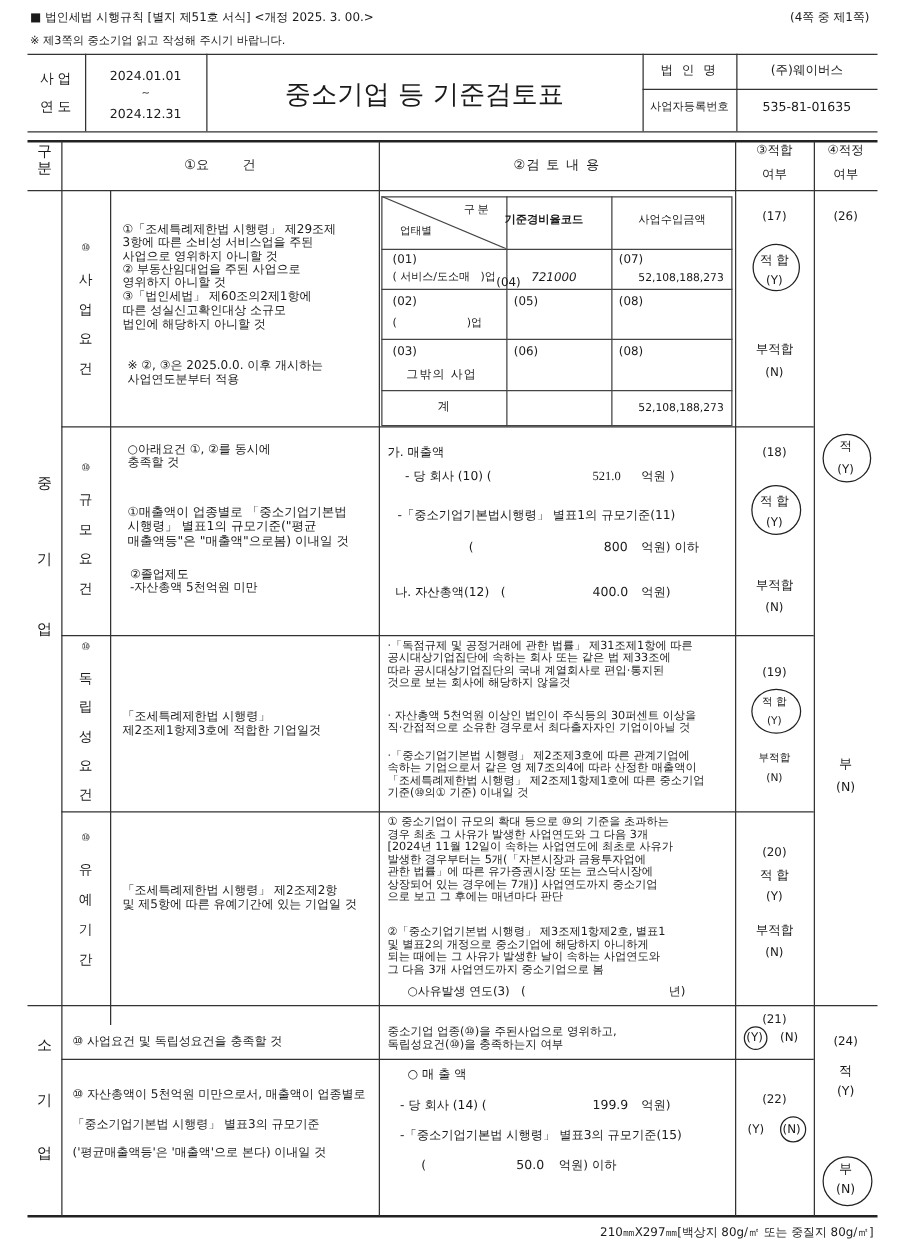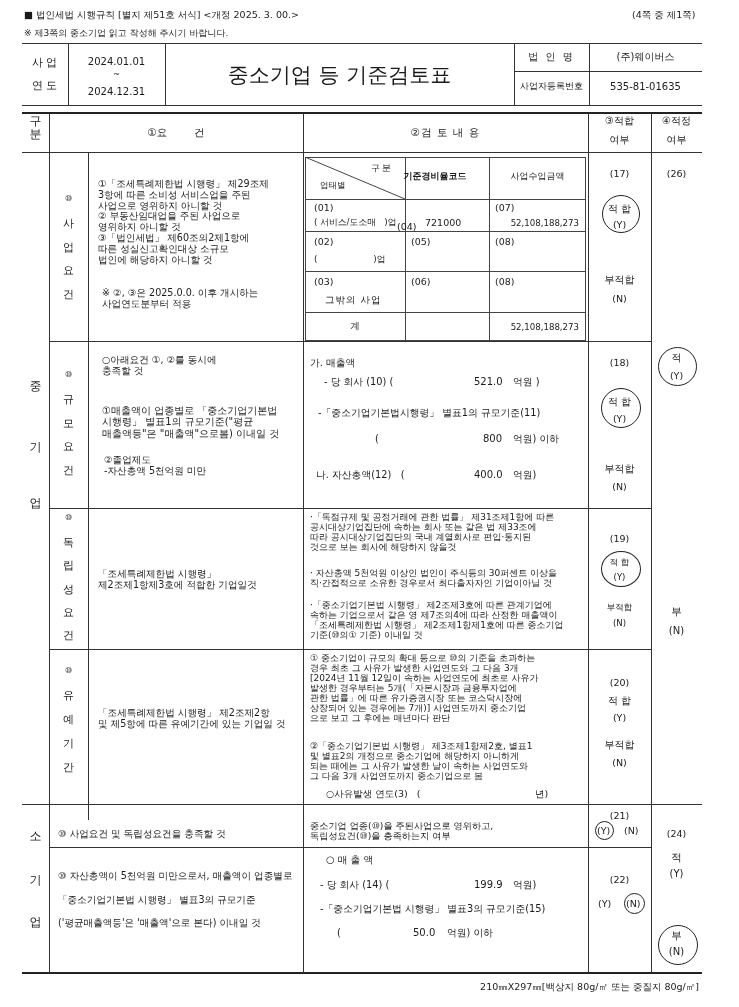--- a/index.html
+++ b/index.html
@@ -102,21 +102,21 @@
   </svg>
 
 <div class="txt" style="left:371px;top:163px;font-size:9px;letter-spacing:2px;">구분</div>
 <div class="txt" style="left:320px;top:180px;font-size:8.5px;">업태별</div>
 <div class="txt center" style="left:393px;top:171px;width:84px;font-size:9px;font-weight:bold;">기준경비율코드</div>
 <div class="txt center" style="left:489px;top:171px;width:97px;font-size:9px;">사업수입금액</div>
 
 <div class="txt" style="left:314px;top:202px;font-size:9.5px;">(01)</div>
 <div class="txt" style="left:314px;top:217px;font-size:8.8px;">( 서비스/도소매   )업</div>
 <div class="txt" style="left:397px;top:202px;font-size:9.5px;margin-top:19px;">(04)</div>
-<div class="txt" style="left:425px;top:217px;font-size:9.5px;">721000</div>
+<div class="txt" style="left:425px;top:217px;font-size:9.5px;font-style:italic;">721000</div>
 <div class="txt" style="left:495px;top:202px;font-size:9.5px;">(07)</div>
 <div class="txt" style="right:160px;top:218px;font-size:8.6px;">52,108,188,273</div>
 
 <div class="txt" style="left:314px;top:236px;font-size:9.5px;">(02)</div>
 <div class="txt" style="left:314px;top:254px;font-size:8.8px;">(                    )업</div>
 <div class="txt" style="left:411px;top:236px;font-size:9.5px;">(05)</div>
 <div class="txt" style="left:495px;top:236px;font-size:9.5px;">(08)</div>
 
 <div class="txt" style="left:314px;top:276px;font-size:9.5px;">(03)</div>
 <div class="txt" style="left:325px;top:294px;font-size:9.5px;letter-spacing:1px;">그밖의 사업</div>
@@ -149,21 +149,21 @@
 <div class="txt ml" style="left:102px;top:355px;font-size:9.6px;line-height:1.13;">○아래요건 ①, ②를 동시에
    충족할 것</div>
 <div class="txt ml" style="left:102px;top:405px;font-size:10px;line-height:1.13;">①매출액이 업종별로 「중소기업기본법
    시행령」 별표1의 규모기준("평균
    매출액등"은 "매출액"으로봄) 이내일 것</div>
 <div class="txt ml" style="left:104px;top:455px;font-size:9.6px;line-height:1.13;">②졸업제도
    -자산총액 5천억원 미만</div>
 
 <div class="txt" style="left:310px;top:357px;font-size:9.8px;">가. 매출액</div>
 <div class="txt" style="left:324px;top:376px;font-size:9.8px;">- 당 회사 (10) (</div>
-<div class="txt" style="left:474px;top:376px;font-size:10px;">521.0</div>
+<div class="txt" style="left:474px;top:376px;font-size:10px;font-family:Liberation Serif, serif;">521.0</div>
 <div class="txt" style="left:513px;top:376px;font-size:9.8px;">억원 )</div>
 <div class="txt" style="left:318px;top:407px;font-size:9.8px;">-「중소기업기본법시행령」 별표1의 규모기준(11)</div>
 <div class="txt" style="left:375px;top:433px;font-size:9.8px;">(</div>
 <div class="txt" style="left:483px;top:433px;font-size:10px;">800</div>
 <div class="txt" style="left:513px;top:433px;font-size:9.8px;">억원) 이하</div>
 <div class="txt" style="left:316px;top:469px;font-size:9.8px;">나. 자산총액(12)   (</div>
 <div class="txt" style="left:474px;top:469px;font-size:10px;">400.0</div>
 <div class="txt" style="left:513px;top:469px;font-size:9.8px;">억원)</div>
 
 <div class="txt center" style="left:588px;top:357px;width:63px;font-size:9.5px;">(18)</div>

